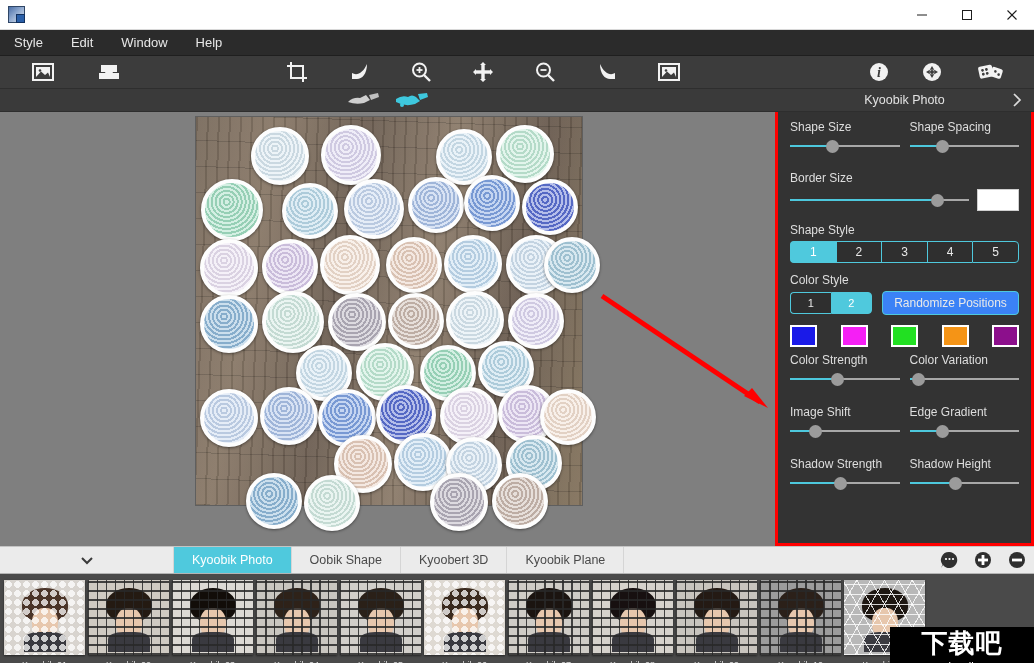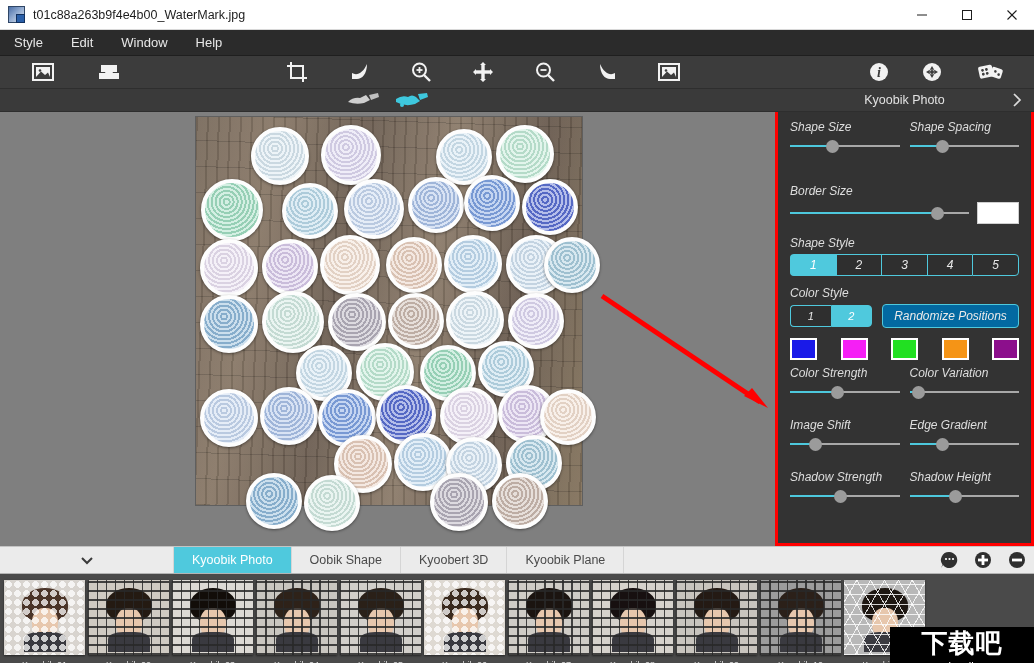--- a/index.html
+++ b/index.html
@@ -82,21 +82,21 @@
   .dot {
     position: absolute; border-radius: 50%; border: 4px solid #fdfdfd;
     box-shadow: 0 1px 3px rgba(0,0,0,.45);
   }
   .arrow { position: absolute; left: 596px; top: 178px; pointer-events: none; }
 
   
   .rpanel {
     width: 259px; height: 434px; background: #333333;
     border: 3px solid #ff0000; border-top: none;
-    padding: 8px 12px 0 12px; position: relative; overflow: hidden; font-style: italic;
+    padding: 8px 12px 0 12px; position: relative; overflow: hidden;
   }
   .grp { margin-bottom: 2px; }
   .lbl { color: #dedede; font-size: 12px; margin-bottom: 4px; display: block; white-space: nowrap; }
   .row2 { display: flex; gap: 10px; }
   .col { flex: 1 1 0; min-width: 0; }
 
   .slider { position: relative; height: 16px; margin-bottom: 10px; }
   .strack {
     position: absolute; left: 0; right: 0; top: 7px; height: 2px; background: #a8a8a8;
   }
@@ -119,21 +119,21 @@
   }
   .seg:last-child { border-right: 1px solid #4fc9dd; border-radius: 0 4px 4px 0; }
   .seg:first-child { border-radius: 4px 0 0 4px; }
   .seg.on { background: #4fc9dd; color: #ffffff; }
 
   .segs2 { display: flex; width: 82px; }
   .segs2 .seg { font-size: 11px; }
 
   .btn {
     height: 24px; line-height: 22px; text-align: center; font-size: 12px;
-    color: #e9e9e9; background: #0369a1; border: 1px solid #4fc9dd; border-radius: 4px;
+    color: #e9e9e9; background: #3b82f6; border: 1px solid #4fc9dd; border-radius: 4px;
     padding: 0 10px; white-space: nowrap;
   }
 
   .palette { display: flex; justify-content: space-between; margin-bottom: 6px; }
   .pchip { width: 27px; height: 22px; border: 2px solid #ffffff; }
 
   
   .tabbar {
     height: 28px; background: #ebebeb; display: flex; align-items: stretch;
     border-top: 1px solid #c4c4c4; border-bottom: 1px solid #b4b4b4;
@@ -204,21 +204,20 @@
     background: #000000; color: #ffffff; text-align: center;
   }
   .wm-cn { font-size: 26px; font-weight: bold; line-height: 32px; letter-spacing: 1px; }
   .wm-url { font-size: 11px; line-height: 14px; }
 </style>
 </head>
 <body>
 
 <div class="titlebar">
   <div class="appicon"></div>
-  <div class="tname">t01c88a263b9f4e4b00_WaterMark.jpg</div>
   <div class="spacer"></div>
   <div class="wbtn">
     <svg width="12" height="12" viewBox="0 0 12 12">
         <line x1="1" y1="6" x2="11" y2="6" stroke="#1d1d1d" stroke-width="1"></line>
       </svg>
   </div>
   <div class="wbtn">
     <svg width="12" height="12" viewBox="0 0 12 12">
         <rect x="1.5" y="1.5" width="9" height="9" fill="none" stroke="#1d1d1d" stroke-width="1"></rect>
       </svg>
@@ -435,21 +434,21 @@
       <div class="col">
         <span class="lbl">Shape Spacing</span>
         <div class="slider">
           <div class="strack"></div>
           <div class="sfill" style="width: 30%;"></div>
           <div class="sknob" style="left: 30%;"></div>
         </div>
       </div>
     </div>
 
-    <div class="grp" style="margin-top:20px">
+    <div class="grp" style="margin-top:7px">
       <span class="lbl">Border Size</span>
       <div style="display:flex; align-items:center; gap:8px;">
         <div class="slider" style="flex:1 1 auto; margin-bottom:0;">
           <div class="strack"></div>
           <div class="sfill" style="width: 82%;"></div>
           <div class="sknob" style="left: 82%;"></div>
         </div>
         <div class="swatch-white"></div>
       </div>
     </div>

